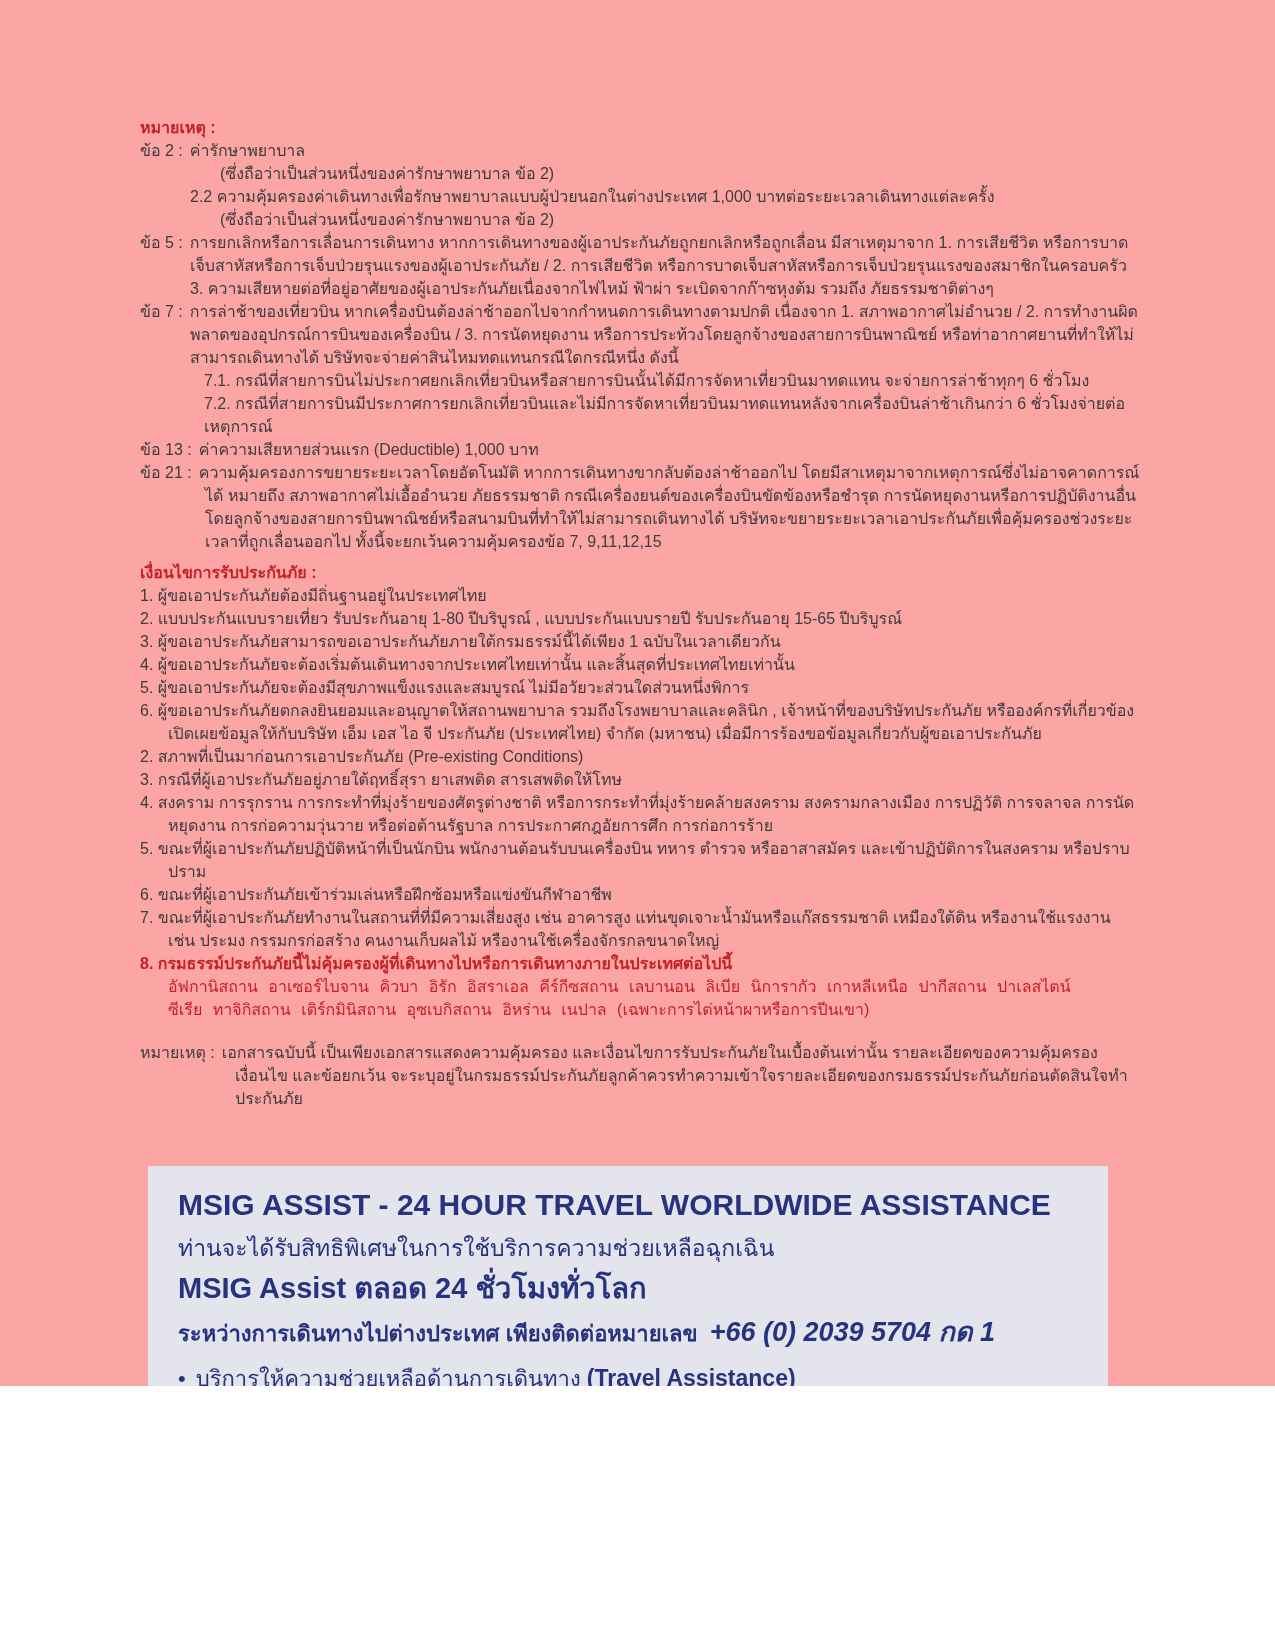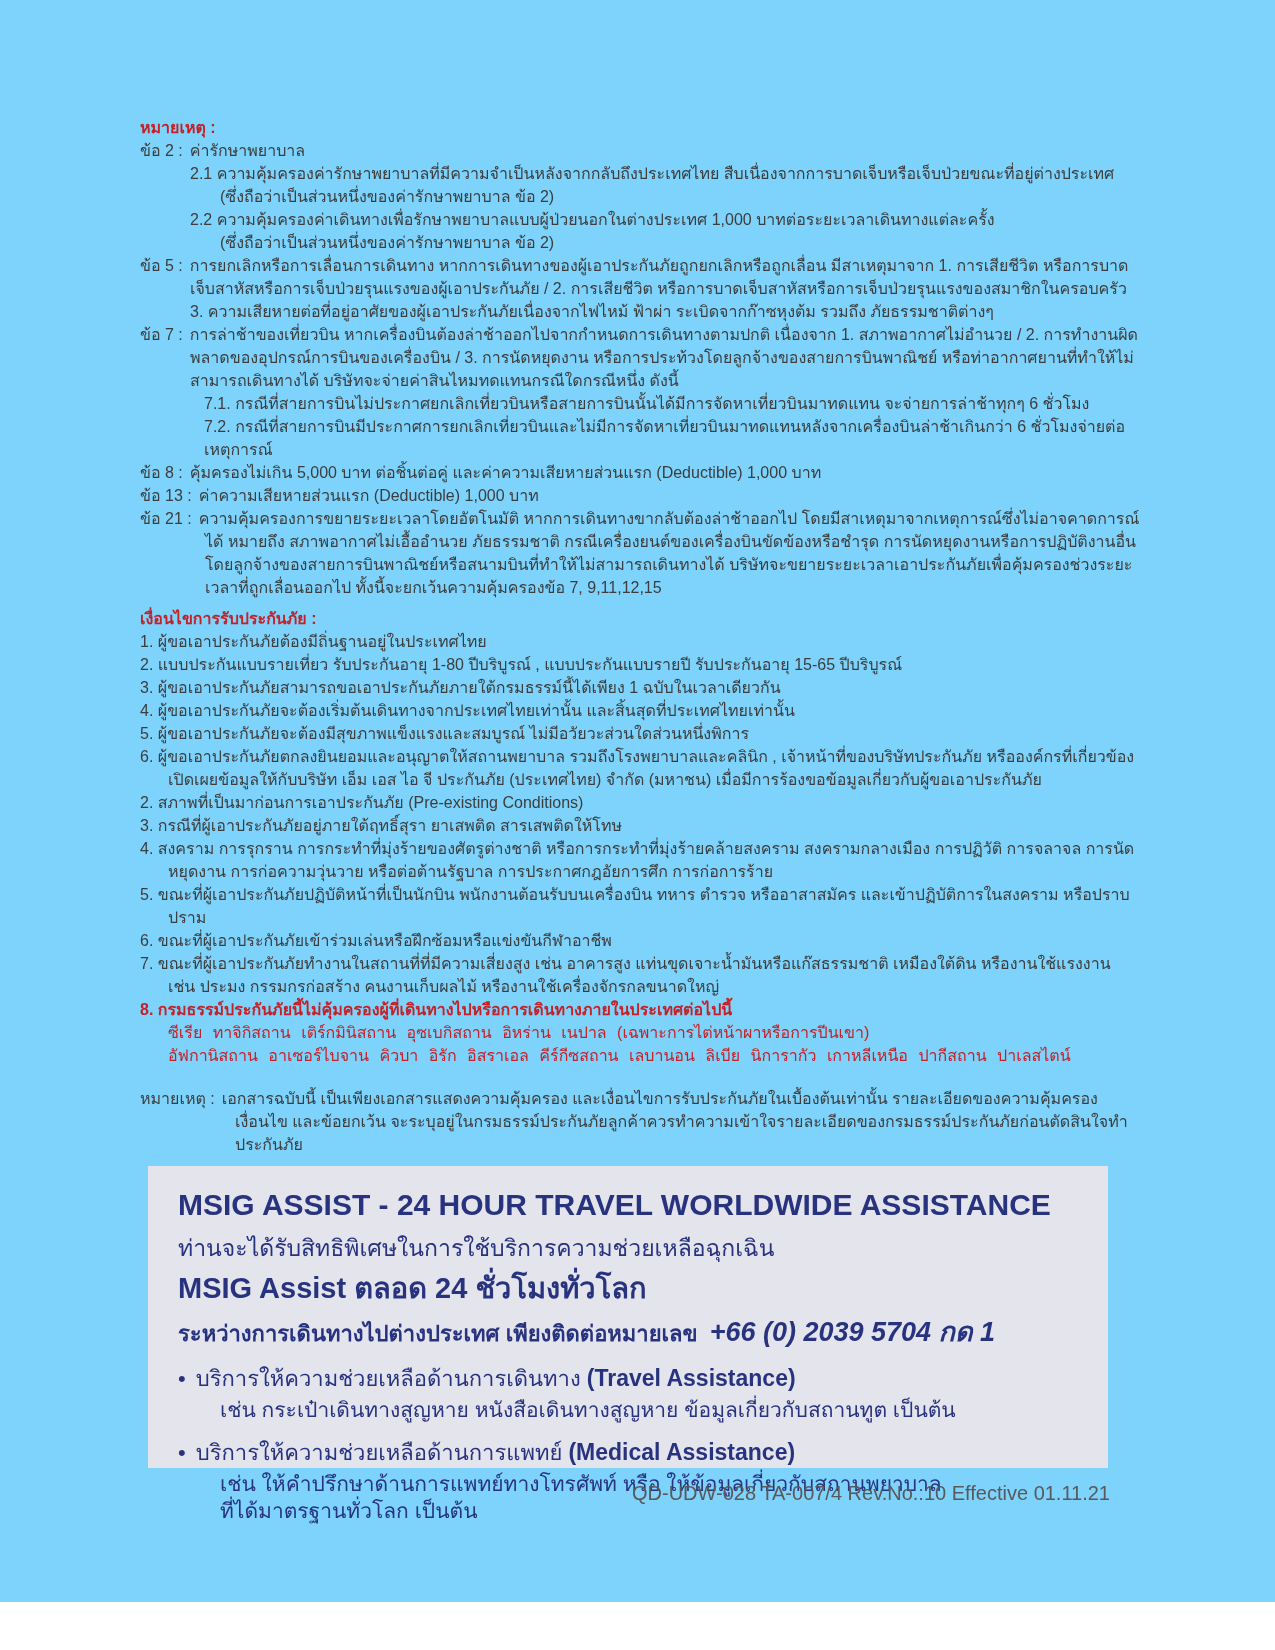--- a/index.html
+++ b/index.html
@@ -1,17 +1,17 @@
 <!DOCTYPE html>
 <html><head>
 <meta charset="utf-8">
 <style>
   html,body { margin:0; padding:0; background:#ffffff; }
   .page {
-    position:relative; width:1275px; height:1602px; background:#7dd3fc;
+    position:relative; width:1275px; height:1386px; background:#fca5a5;
     font-family:"Liberation Sans","DejaVu Sans",sans-serif;
     color:#3d3d3d; overflow:hidden;
   }
   .content {
     position:absolute; left:140px; top:116px; width:1002px;
     font-size:16px; line-height:23px;
   }
   .red { color:#c42127; }
   .bold { font-weight:bold; }
   .sec-header { color:#c42127; font-weight:bold; }
@@ -50,39 +50,35 @@
 <body>
 
 <div class="page">
   <div class="content">
 
     <div class="sec-header">หมายเหตุ :</div>
 
     <div>
       <span class="clabel">ข้อ 2 :</span><span>ค่ารักษาพยาบาล</span>
     </div>
-    <div class="sub50">2.1 ความคุ้มครองค่ารักษาพยาบาลที่มีความจำเป็นหลังจากกลับถึงประเทศไทย สืบเนื่องจากการบาดเจ็บหรือเจ็บป่วยขณะที่อยู่ต่างประเทศ</div>
     <div class="sub80">(ซึ่งถือว่าเป็นส่วนหนึ่งของค่ารักษาพยาบาล ข้อ 2)</div>
     <div class="sub50">2.2 ความคุ้มครองค่าเดินทางเพื่อรักษาพยาบาลแบบผู้ป่วยนอกในต่างประเทศ 1,000 บาทต่อระยะเวลาเดินทางแต่ละครั้ง</div>
     <div class="sub80">(ซึ่งถือว่าเป็นส่วนหนึ่งของค่ารักษาพยาบาล ข้อ 2)</div>
 
     <div class="hang50">
       <span class="clabel">ข้อ 5 :</span><span>การยกเลิกหรือการเลื่อนการเดินทาง หากการเดินทางของผู้เอาประกันภัยถูกยกเลิกหรือถูกเลื่อน มีสาเหตุมาจาก 1. การเสียชีวิต หรือการบาดเจ็บสาหัสหรือการเจ็บป่วยรุนแรงของผู้เอาประกันภัย / 2. การเสียชีวิต หรือการบาดเจ็บสาหัสหรือการเจ็บป่วยรุนแรงของสมาชิกในครอบครัว</span>
     </div>
     <div class="sub50">3. ความเสียหายต่อที่อยู่อาศัยของผู้เอาประกันภัยเนื่องจากไฟไหม้ ฟ้าผ่า ระเบิดจากก๊าซหุงต้ม รวมถึง ภัยธรรมชาติต่างๆ</div>
 
     <div class="hang50">
       <span class="clabel">ข้อ 7 :</span><span>การล่าช้าของเที่ยวบิน หากเครื่องบินต้องล่าช้าออกไปจากกำหนดการเดินทางตามปกติ เนื่องจาก 1. สภาพอากาศไม่อำนวย / 2. การทำงานผิดพลาดของอุปกรณ์การบินของเครื่องบิน / 3. การนัดหยุดงาน หรือการประท้วงโดยลูกจ้างของสายการบินพาณิชย์ หรือท่าอากาศยานที่ทำให้ไม่สามารถเดินทางได้ บริษัทจะจ่ายค่าสินไหมทดแทนกรณีใดกรณีหนึ่ง ดังนี้</span>
     </div>
     <div class="sub64">7.1. กรณีที่สายการบินไม่ประกาศยกเลิกเที่ยวบินหรือสายการบินนั้นได้มีการจัดหาเที่ยวบินมาทดแทน จะจ่ายการล่าช้าทุกๆ 6 ชั่วโมง</div>
     <div class="sub64">7.2. กรณีที่สายการบินมีประกาศการยกเลิกเที่ยวบินและไม่มีการจัดหาเที่ยวบินมาทดแทนหลังจากเครื่องบินล่าช้าเกินกว่า 6 ชั่วโมงจ่ายต่อเหตุการณ์</div>
 
-    <div class="hang50">
-      <span class="clabel">ข้อ 8 :</span><span>คุ้มครองไม่เกิน 5,000 บาท ต่อชิ้นต่อคู่ และค่าความเสียหายส่วนแรก (Deductible) 1,000 บาท</span>
-    </div>
     <div class="hang50">
       <span class="clabel">ข้อ 13 :</span><span>ค่าความเสียหายส่วนแรก (Deductible) 1,000 บาท</span>
     </div>
     <div class="hang65">
       <span class="clabel">ข้อ 21 :</span><span>ความคุ้มครองการขยายระยะเวลาโดยอัตโนมัติ หากการเดินทางขากลับต้องล่าช้าออกไป โดยมีสาเหตุมาจากเหตุการณ์ซึ่งไม่อาจคาดการณ์ได้ หมายถึง สภาพอากาศไม่เอื้ออำนวย ภัยธรรมชาติ กรณีเครื่องยนต์ของเครื่องบินขัดข้องหรือชำรุด การนัดหยุดงานหรือการปฏิบัติงานอื่นโดยลูกจ้างของสายการบินพาณิชย์หรือสนามบินที่ทำให้ไม่สามารถเดินทางได้ บริษัทจะขยายระยะเวลาเอาประกันภัยเพื่อคุ้มครองช่วงระยะเวลาที่ถูกเลื่อนออกไป ทั้งนี้จะยกเว้นความคุ้มครองข้อ 7, 9,11,12,15</span>
     </div>
 
     <div class="sec-header mt8">เงื่อนไขการรับประกันภัย :</div>
     <div class="num-item">1. ผู้ขอเอาประกันภัยต้องมีถิ่นฐานอยู่ในประเทศไทย</div>
     <div class="num-item">2. แบบประกันแบบรายเที่ยว รับประกันอายุ 1-80 ปีบริบูรณ์ , แบบประกันแบบรายปี รับประกันอายุ 15-65 ปีบริบูรณ์</div>
@@ -91,22 +87,22 @@
     <div class="num-item">5. ผู้ขอเอาประกันภัยจะต้องมีสุขภาพแข็งแรงและสมบูรณ์ ไม่มีอวัยวะส่วนใดส่วนหนึ่งพิการ</div>
     <div class="num-item">6. ผู้ขอเอาประกันภัยตกลงยินยอมและอนุญาตให้สถานพยาบาล รวมถึงโรงพยาบาลและคลินิก , เจ้าหน้าที่ของบริษัทประกันภัย หรือองค์กรที่เกี่ยวข้องเปิดเผยข้อมูลให้กับบริษัท เอ็ม เอส ไอ จี ประกันภัย (ประเทศไทย) จำกัด (มหาชน) เมื่อมีการร้องขอข้อมูลเกี่ยวกับผู้ขอเอาประกันภัย</div>
 
     <div class="num-item">2. สภาพที่เป็นมาก่อนการเอาประกันภัย (Pre-existing Conditions)</div>
     <div class="num-item">3. กรณีที่ผู้เอาประกันภัยอยู่ภายใต้ฤทธิ์สุรา ยาเสพติด สารเสพติดให้โทษ</div>
     <div class="num-item">4. สงคราม การรุกราน การกระทำที่มุ่งร้ายของศัตรูต่างชาติ หรือการกระทำที่มุ่งร้ายคล้ายสงคราม สงครามกลางเมือง การปฏิวัติ การจลาจล การนัดหยุดงาน การก่อความวุ่นวาย หรือต่อต้านรัฐบาล การประกาศกฎอัยการศึก การก่อการร้าย</div>
     <div class="num-item">5. ขณะที่ผู้เอาประกันภัยปฏิบัติหน้าที่เป็นนักบิน พนักงานต้อนรับบนเครื่องบิน ทหาร ตำรวจ หรืออาสาสมัคร และเข้าปฏิบัติการในสงคราม หรือปราบปราม</div>
     <div class="num-item">6. ขณะที่ผู้เอาประกันภัยเข้าร่วมเล่นหรือฝึกซ้อมหรือแข่งขันกีฬาอาชีพ</div>
     <div class="num-item">7. ขณะที่ผู้เอาประกันภัยทำงานในสถานที่ที่มีความเสี่ยงสูง เช่น อาคารสูง แท่นขุดเจาะน้ำมันหรือแก๊สธรรมชาติ เหมืองใต้ดิน หรืองานใช้แรงงาน เช่น ประมง กรรมกรก่อสร้าง คนงานเก็บผลไม้ หรืองานใช้เครื่องจักรกลขนาดใหญ่</div>
     <div class="num-item red bold">8. กรมธรรม์ประกันภัยนี้ไม่คุ้มครองผู้ที่เดินทางไปหรือการเดินทางภายในประเทศต่อไปนี้</div>
+    <div class="countries">อัฟกานิสถาน อาเซอร์ไบจาน คิวบา อิรัก อิสราเอล คีร์กีซสถาน เลบานอน ลิเบีย นิการากัว เกาหลีเหนือ ปากีสถาน ปาเลสไตน์</div>
     <div class="countries">ซีเรีย ทาจิกิสถาน เติร์กมินิสถาน อุซเบกิสถาน อิหร่าน เนปาล (เฉพาะการไต่หน้าผาหรือการปีนเขา)</div>
-    <div class="countries">อัฟกานิสถาน อาเซอร์ไบจาน คิวบา อิรัก อิสราเอล คีร์กีซสถาน เลบานอน ลิเบีย นิการากัว เกาหลีเหนือ ปากีสถาน ปาเลสไตน์</div>
 
     <div class="note-hang">
       <span class="clabel">หมายเหตุ :</span><span>เอกสารฉบับนี้ เป็นเพียงเอกสารแสดงความคุ้มครอง และเงื่อนไขการรับประกันภัยในเบื้องต้นเท่านั้น รายละเอียดของความคุ้มครอง เงื่อนไข และข้อยกเว้น จะระบุอยู่ในกรมธรรม์ประกันภัยลูกค้าควรทำความเข้าใจรายละเอียดของกรมธรรม์ประกันภัยก่อนตัดสินใจทำประกันภัย</span>
     </div>
   </div>
 
   <div class="assist-box">
     <div class="box-title">MSIG ASSIST - 24 HOUR TRAVEL WORLDWIDE ASSISTANCE</div>
     <div class="box-sub">ท่านจะได้รับสิทธิพิเศษในการใช้บริการความช่วยเหลือฉุกเฉิน</div>
     <div class="box-headline">MSIG Assist ตลอด 24 ชั่วโมงทั่วโลก</div>

